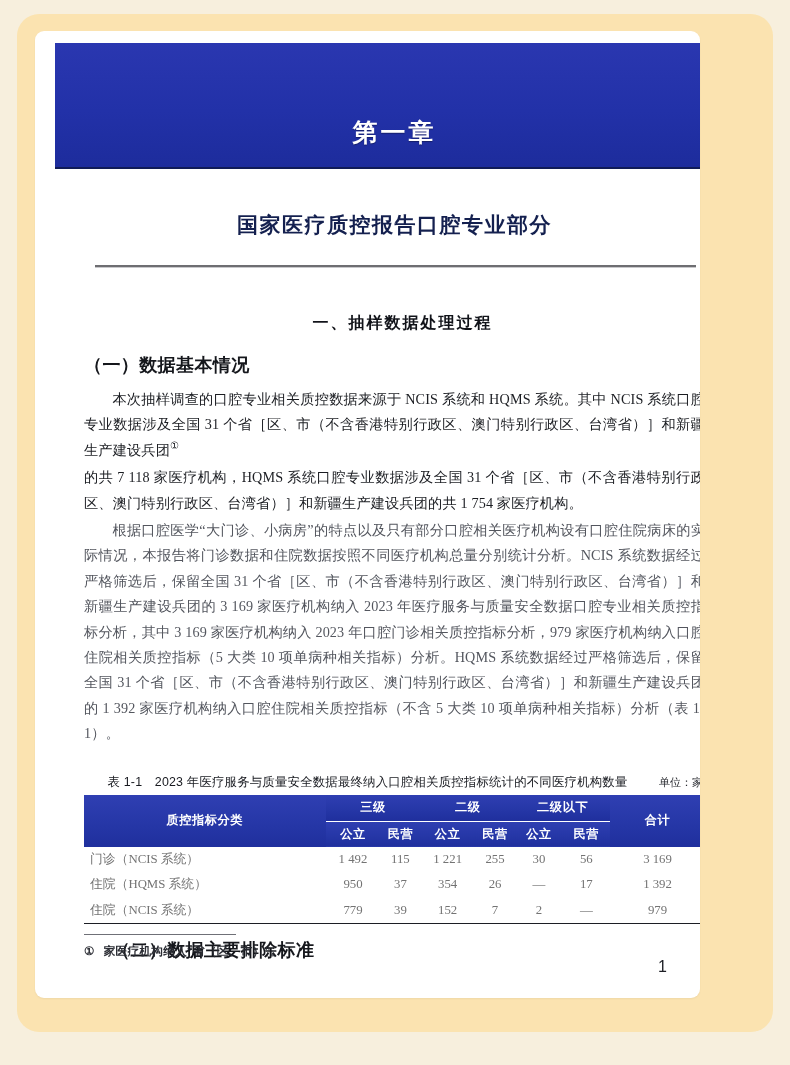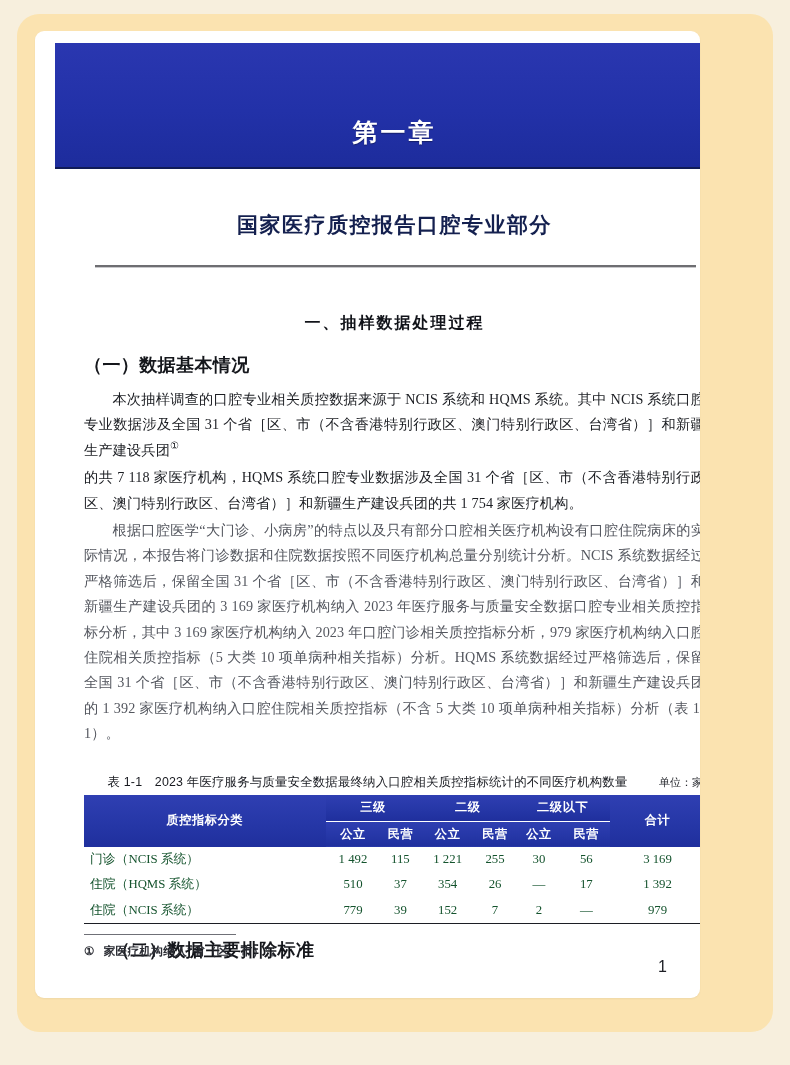--- a/index.html
+++ b/index.html
@@ -79,21 +79,21 @@
     left: 60px; top: 234px;
     width: 601px;
     height: 0;
     border-top: 2px solid #6e6e72;
     border-bottom: 1px solid #c9c9cc;
   }
 
   
   .section-heading {
     position: absolute;
-    left: 0; top: 282px;
+    left: 8px; top: 282px;
     width: 719px;
     text-align: center;
     font-family: "Liberation Sans", "DejaVu Sans", sans-serif;
     font-weight: bold;
     font-size: 16px;
     letter-spacing: 2px;
     color: #111319;
   }
 
   
@@ -180,21 +180,21 @@
   .qtable thead th.rowspan-cell {
     vertical-align: middle;
   }
   .qtable tbody td {
     height: 25.5px;
     padding: 0 4px;
     font-family: "Liberation Serif", "DejaVu Serif", serif;
     font-size: 12.8px;
     text-align: center;
     vertical-align: middle;
-    color: #14532d;
+    color: #737373;
   }
   .qtable tbody td.rowlabel {
     text-align: left;
     padding-left: 6px;
     white-space: nowrap;
   }
   .qtable tbody tr:last-child td {
     border-bottom: 1.6px solid #1c1e24;
   }
 
@@ -286,21 +286,21 @@
               <td>1 492</td>
               <td>115</td>
               <td>1 221</td>
               <td>255</td>
               <td>30</td>
               <td>56</td>
               <td>3 169</td>
             </tr>
             <tr>
               <td class="rowlabel">住院（HQMS 系统）</td>
-              <td>510</td>
+              <td>950</td>
               <td>37</td>
               <td>354</td>
               <td>26</td>
               <td>—</td>
               <td>17</td>
               <td>1 392</td>
             </tr>
             <tr>
               <td class="rowlabel">住院（NCIS 系统）</td>
               <td>779</td>

